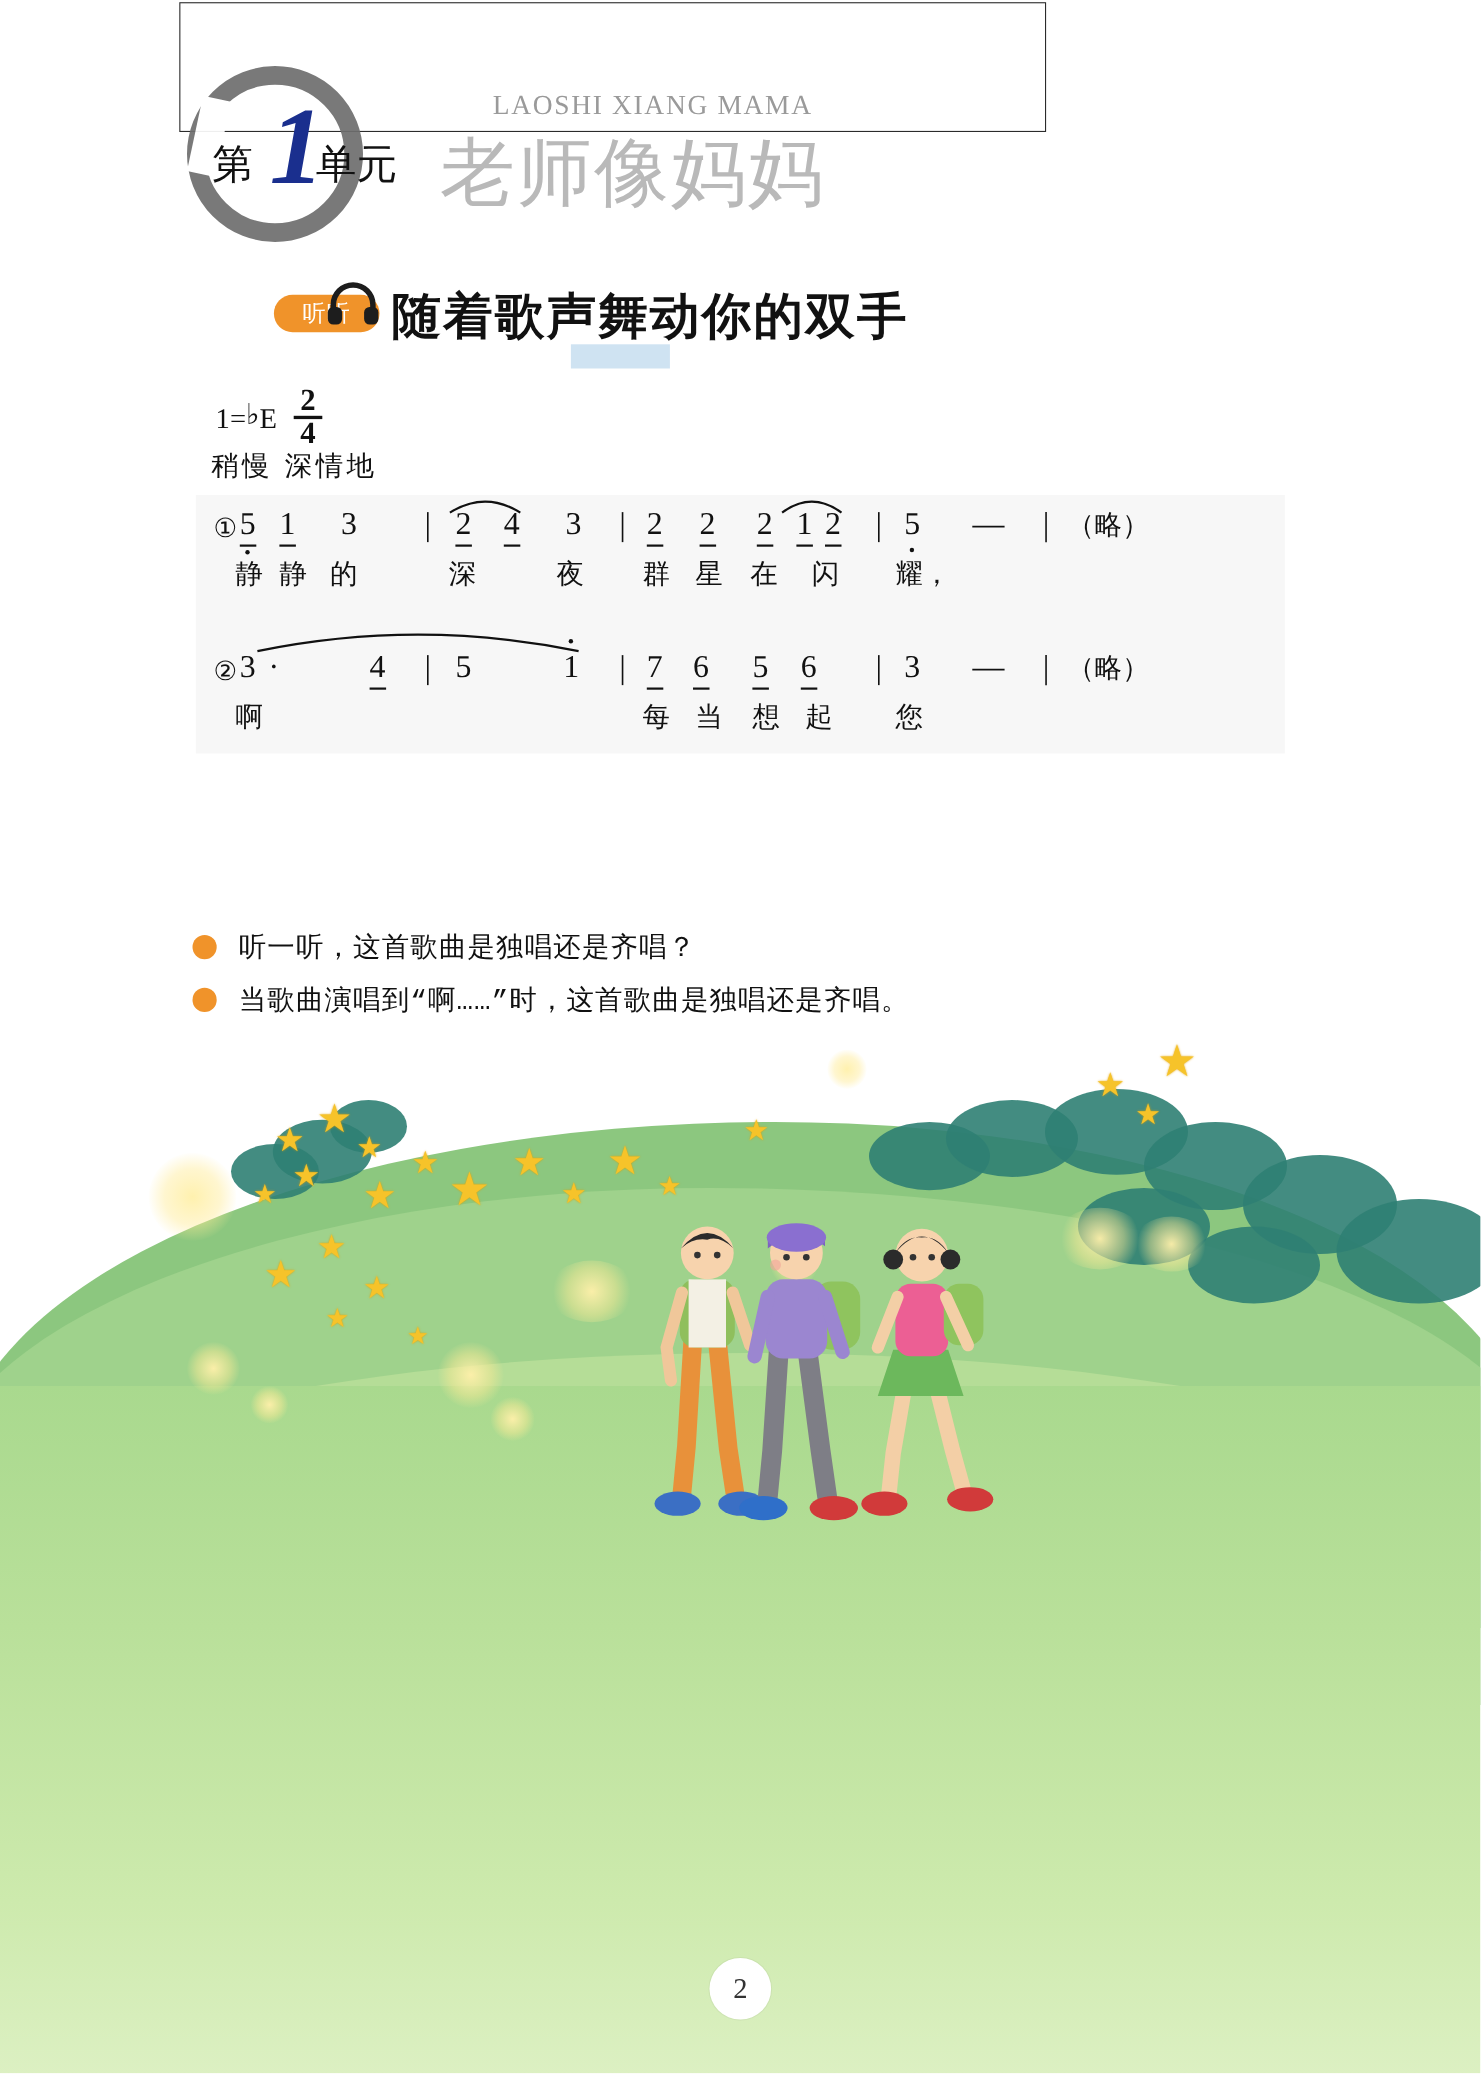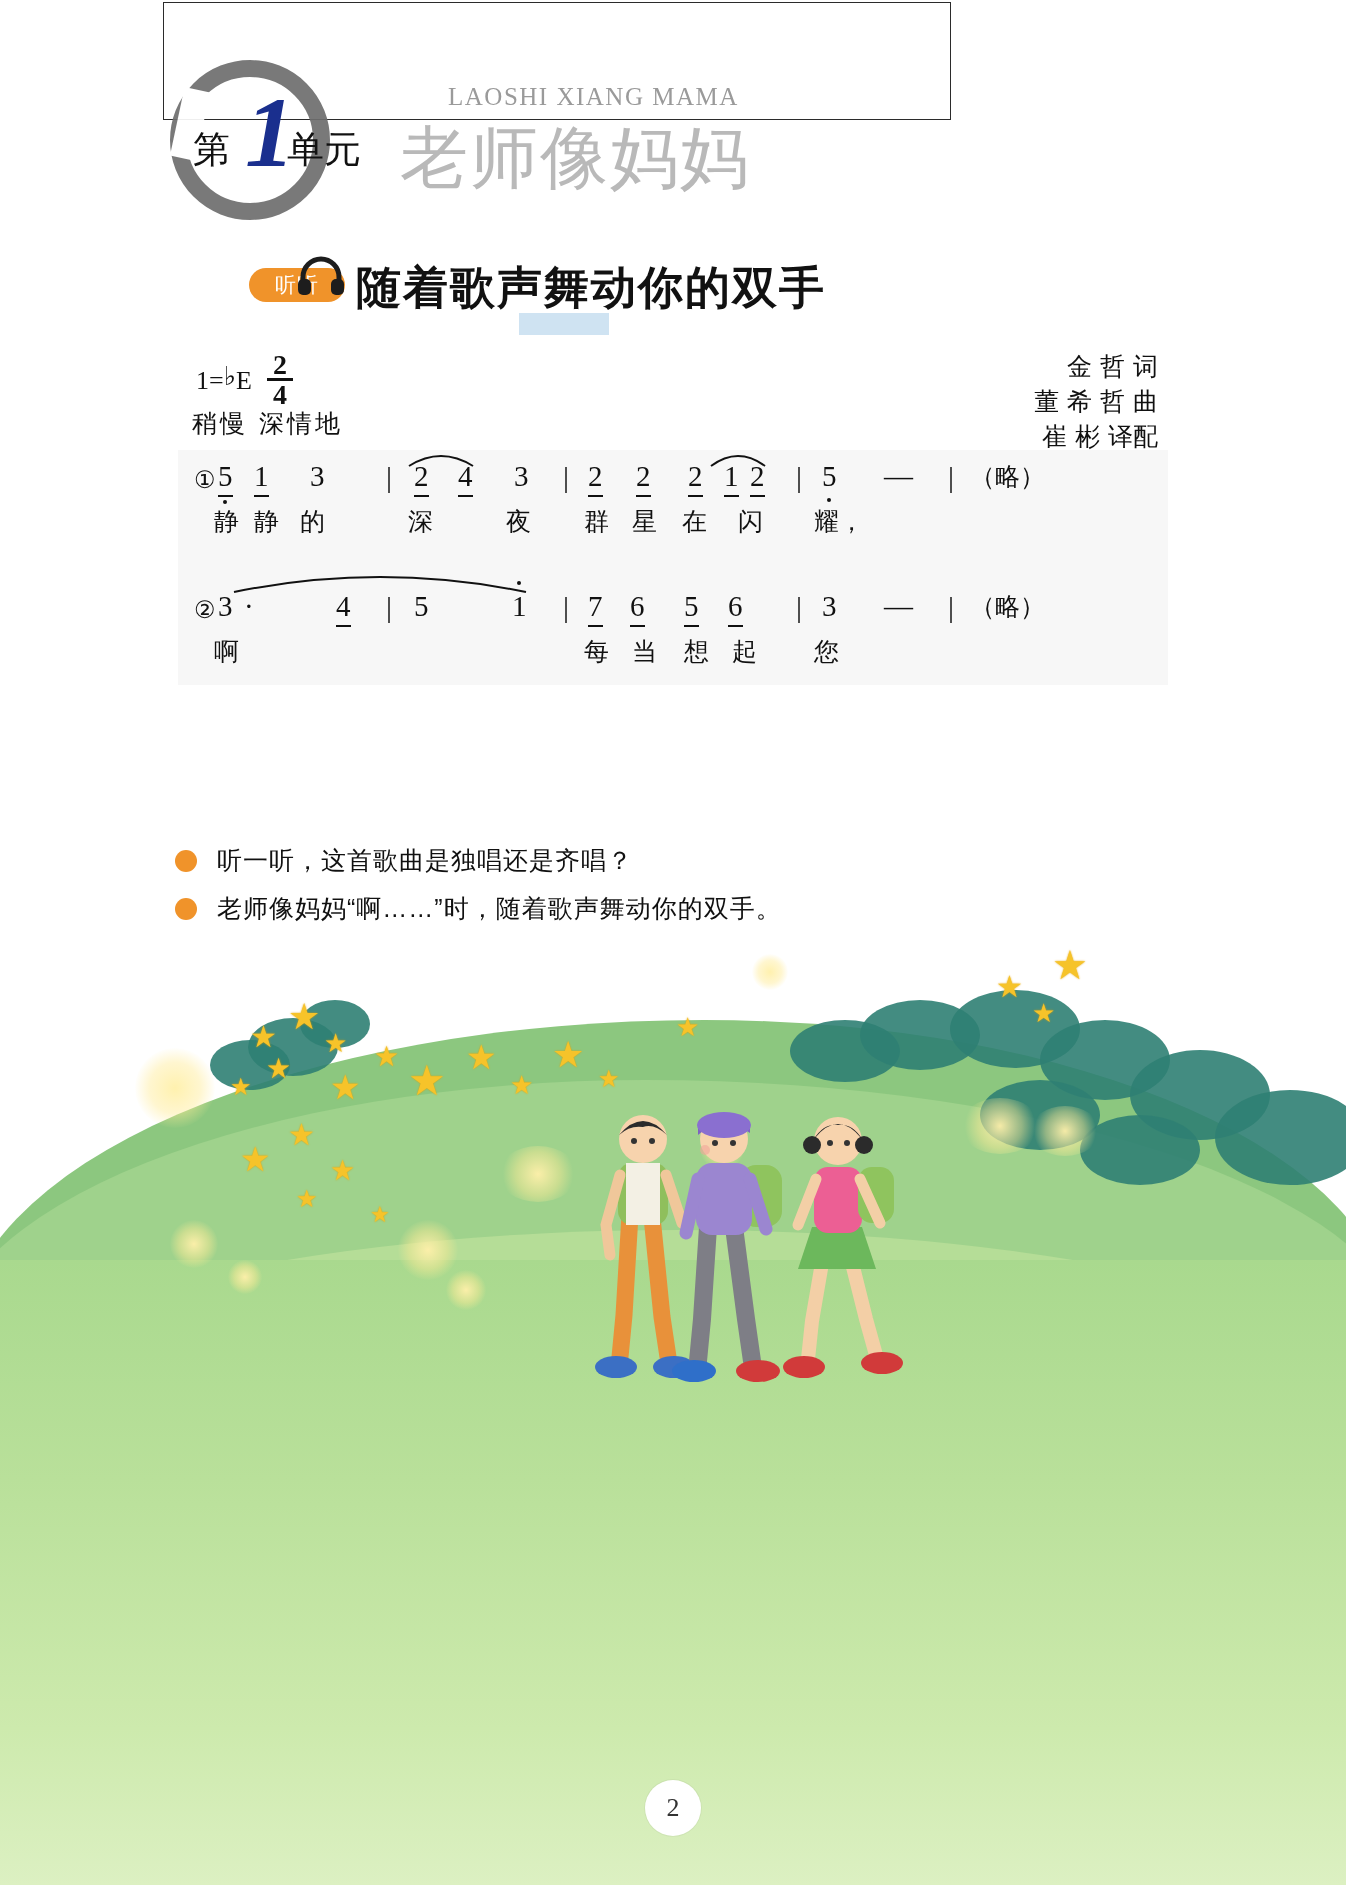--- a/index.html
+++ b/index.html
@@ -275,21 +275,21 @@
     position: absolute;
     left: 175px;
     top: 840px;
     width: 900px;
   }
   .q-row {
     position: relative;
     height: 48px;
     font-size: 25px;
     color: #111;
-    font-family: Liberation Sans, sans-serif;
+    font-family: Liberation Mono, monospace;
   }
   .q-bullet {
     position: absolute;
     left: 0;
     top: 10px;
     width: 22px;
     height: 22px;
     border-radius: 50%;
     background: #f0932a;
   }
@@ -413,25 +413,20 @@
   </div>
 
   <div class="meter">
     <span class="num">2</span>
     <span class="bar"></span>
     <span class="den">4</span>
   </div>
 
   <div class="tempo">稍慢  深情地</div>
 
-  <div class="credits">
-    <div>金   哲   词</div>
-    <div>董 希 哲  曲</div>
-    <div>崔  彬   译配</div>
-  </div>
 
   <div class="staff-line" style="top:115px;">
     <div class="circ-num" style="top:6px;">①</div>
     <svg style="position:absolute;left:228px;top:-12px;width:70px;height:22px;" viewBox="0 0 70 22">
       <path d="M3 18 Q35 -2 67 18" fill="none" stroke="#111" stroke-width="2"></path>
     </svg>
     <svg style="position:absolute;left:530px;top:-12px;width:60px;height:22px;" viewBox="0 0 60 22">
       <path d="M3 18 Q30 -2 57 18" fill="none" stroke="#111" stroke-width="2"></path>
     </svg>
     <div class="notes">
@@ -502,21 +497,21 @@
   </div>
 </div>
 
 <div class="questions">
   <div class="q-row">
     <div class="q-bullet"></div>
     <div class="q-text">听一听，这首歌曲是独唱还是齐唱？</div>
   </div>
   <div class="q-row">
     <div class="q-bullet"></div>
-    <div class="q-text">老师像妈妈“啊……”时，随着歌声舞动你的双手。</div>
+    <div class="q-text">当歌曲演唱到“啊……”时，这首歌曲是独唱还是齐唱。</div>
   </div>
 </div>
 
 <div class="illus">
   <div class="sky"></div>
   <div class="hill-back"></div>
   <div class="hill-mid"></div>
   <div class="meadow-edge"></div>
   <div class="meadow"></div>
 

